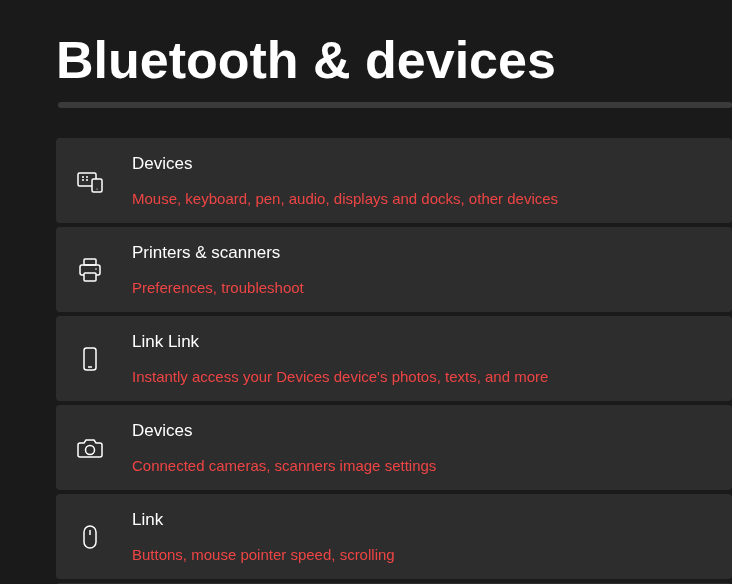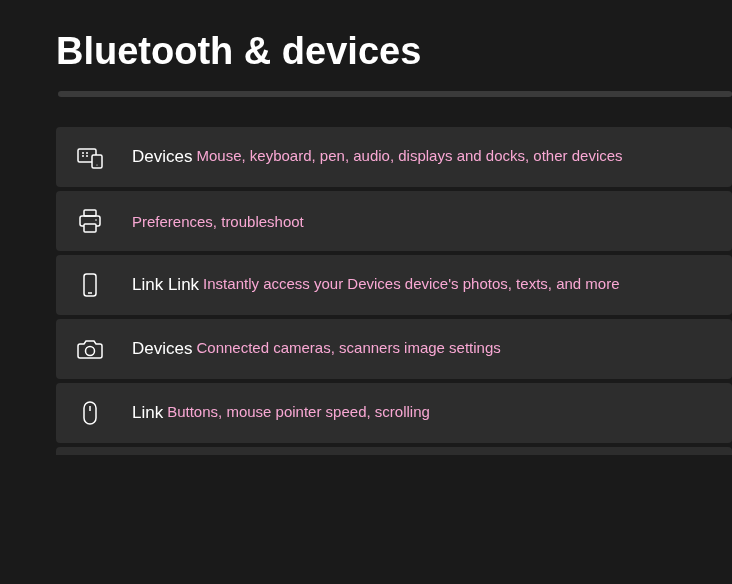--- a/index.html
+++ b/index.html
@@ -12,23 +12,23 @@
       font-family: "Segoe UI", -apple-system, sans-serif;
       color: #ffffff;
       width: 732px;
       height: 584px;
       overflow: hidden;
     }
     .container {
       padding: 0 0 0 56px;
     }
     .page-title {
-      font-size: 38px;
+      font-size: 52px;
       font-weight: 600;
-      padding: 30px 0 18px 0;
+      padding: 30px 0 12px 0;
       color: #ffffff;
     }
     .divider {
       height: 6px;
       background: #3a3a3a;
       border-radius: 3px;
       margin-bottom: 30px;
       margin-left: 2px;
     }
     .settings-list {
@@ -55,32 +55,32 @@
     }
     .item-icon svg {
       width: 28px;
       height: 28px;
       stroke: #ffffff;
       fill: none;
       stroke-width: 1.5;
     }
     .item-text {
       display: flex;
-      flex-direction: row;
-      gap: 4px;
+      flex-direction: column;
+      gap: 16px;
     }
     .item-title {
       font-size: 17px;
       font-weight: 400;
       color: #ffffff;
     }
     .item-subtitle {
       font-size: 15px;
       font-weight: 400;
-      color: #f9a8d4;
+      color: #ef4444;
     }
     .partial-item {
       background: #2d2d2d;
       border-radius: 4px 4px 0 0;
       height: 8px;
       margin-top: 0;
     }
   </style>
 </head>
 <body>
@@ -112,20 +112,21 @@
     <div class="settings-item">
       <span class="item-icon">
         <svg viewBox="0 0 28 28">
           <rect x="8" y="3" width="12" height="6" rx="1"></rect>
           <rect x="4" y="9" width="20" height="10" rx="2"></rect>
           <rect x="8" y="17" width="12" height="8" rx="1" fill="#2d2d2d"></rect>
           <circle cx="20" cy="13" r="0.8" fill="#ffffff" stroke="none"></circle>
         </svg>
       </span>
       <div class="item-text">
+        <div class="item-title">Printers &amp; scanners</div>
         <div class="item-subtitle">Preferences, troubleshoot</div>
       </div>
     </div>
 
     <div class="settings-item">
       <span class="item-icon">
         <svg viewBox="0 0 28 28">
           <rect x="8" y="3" width="12" height="22" rx="2.5"></rect>
           <line x1="12" y1="22" x2="16" y2="22" stroke-width="1.5"></line>
         </svg>

